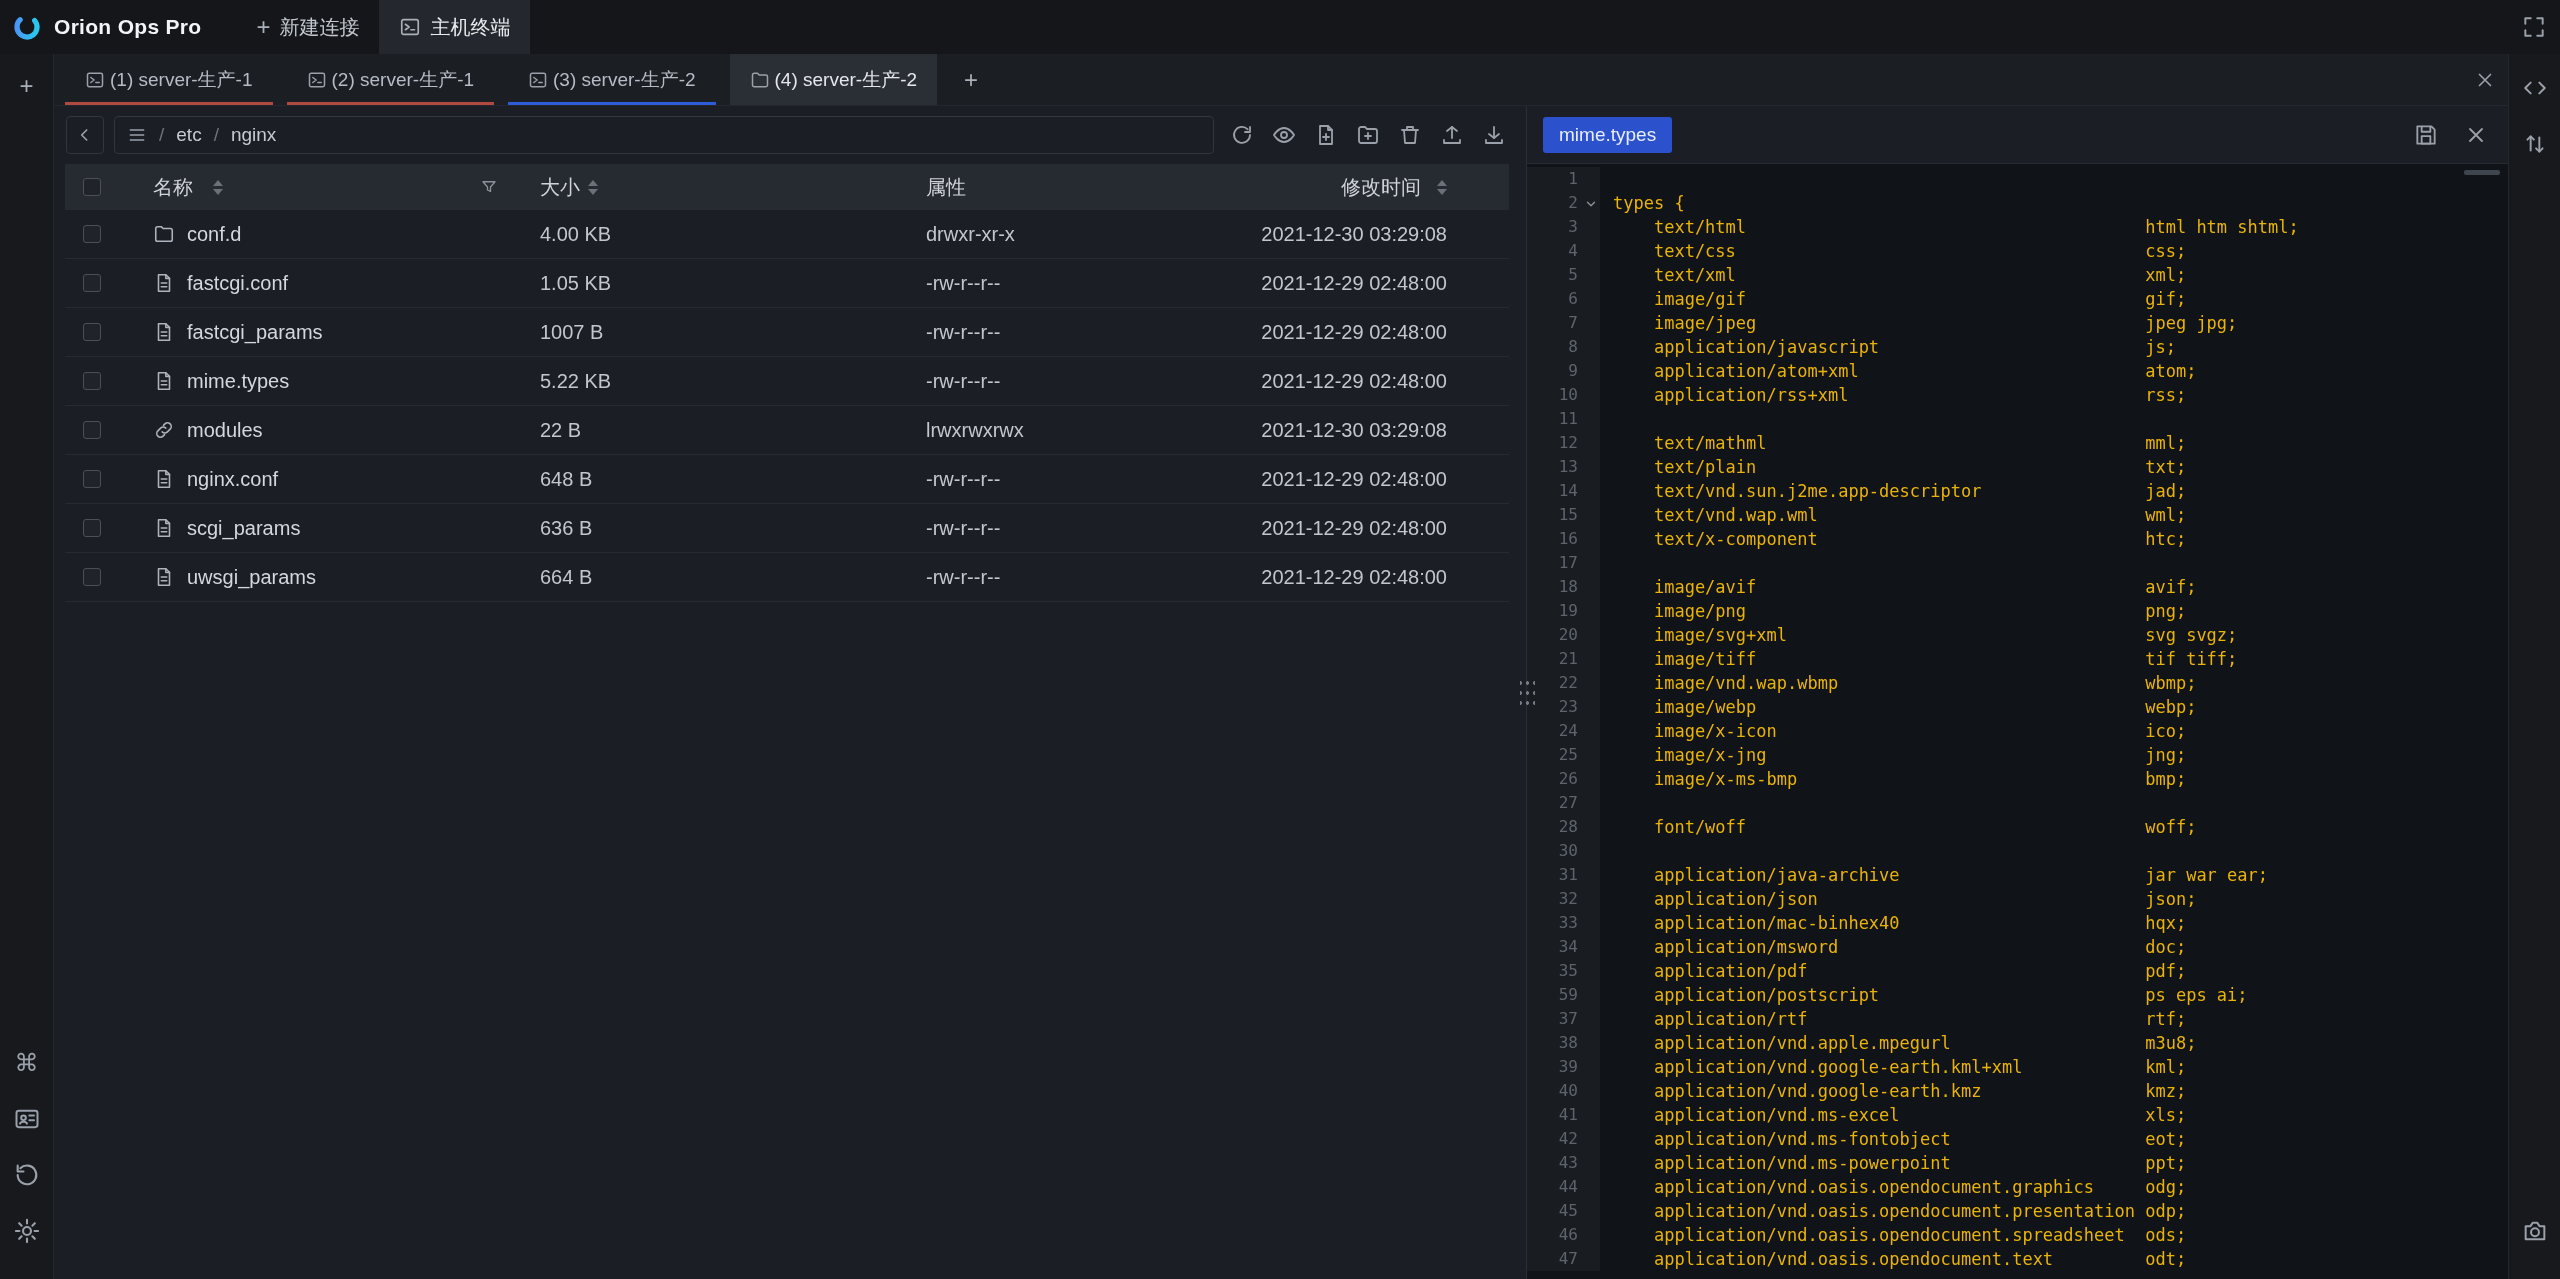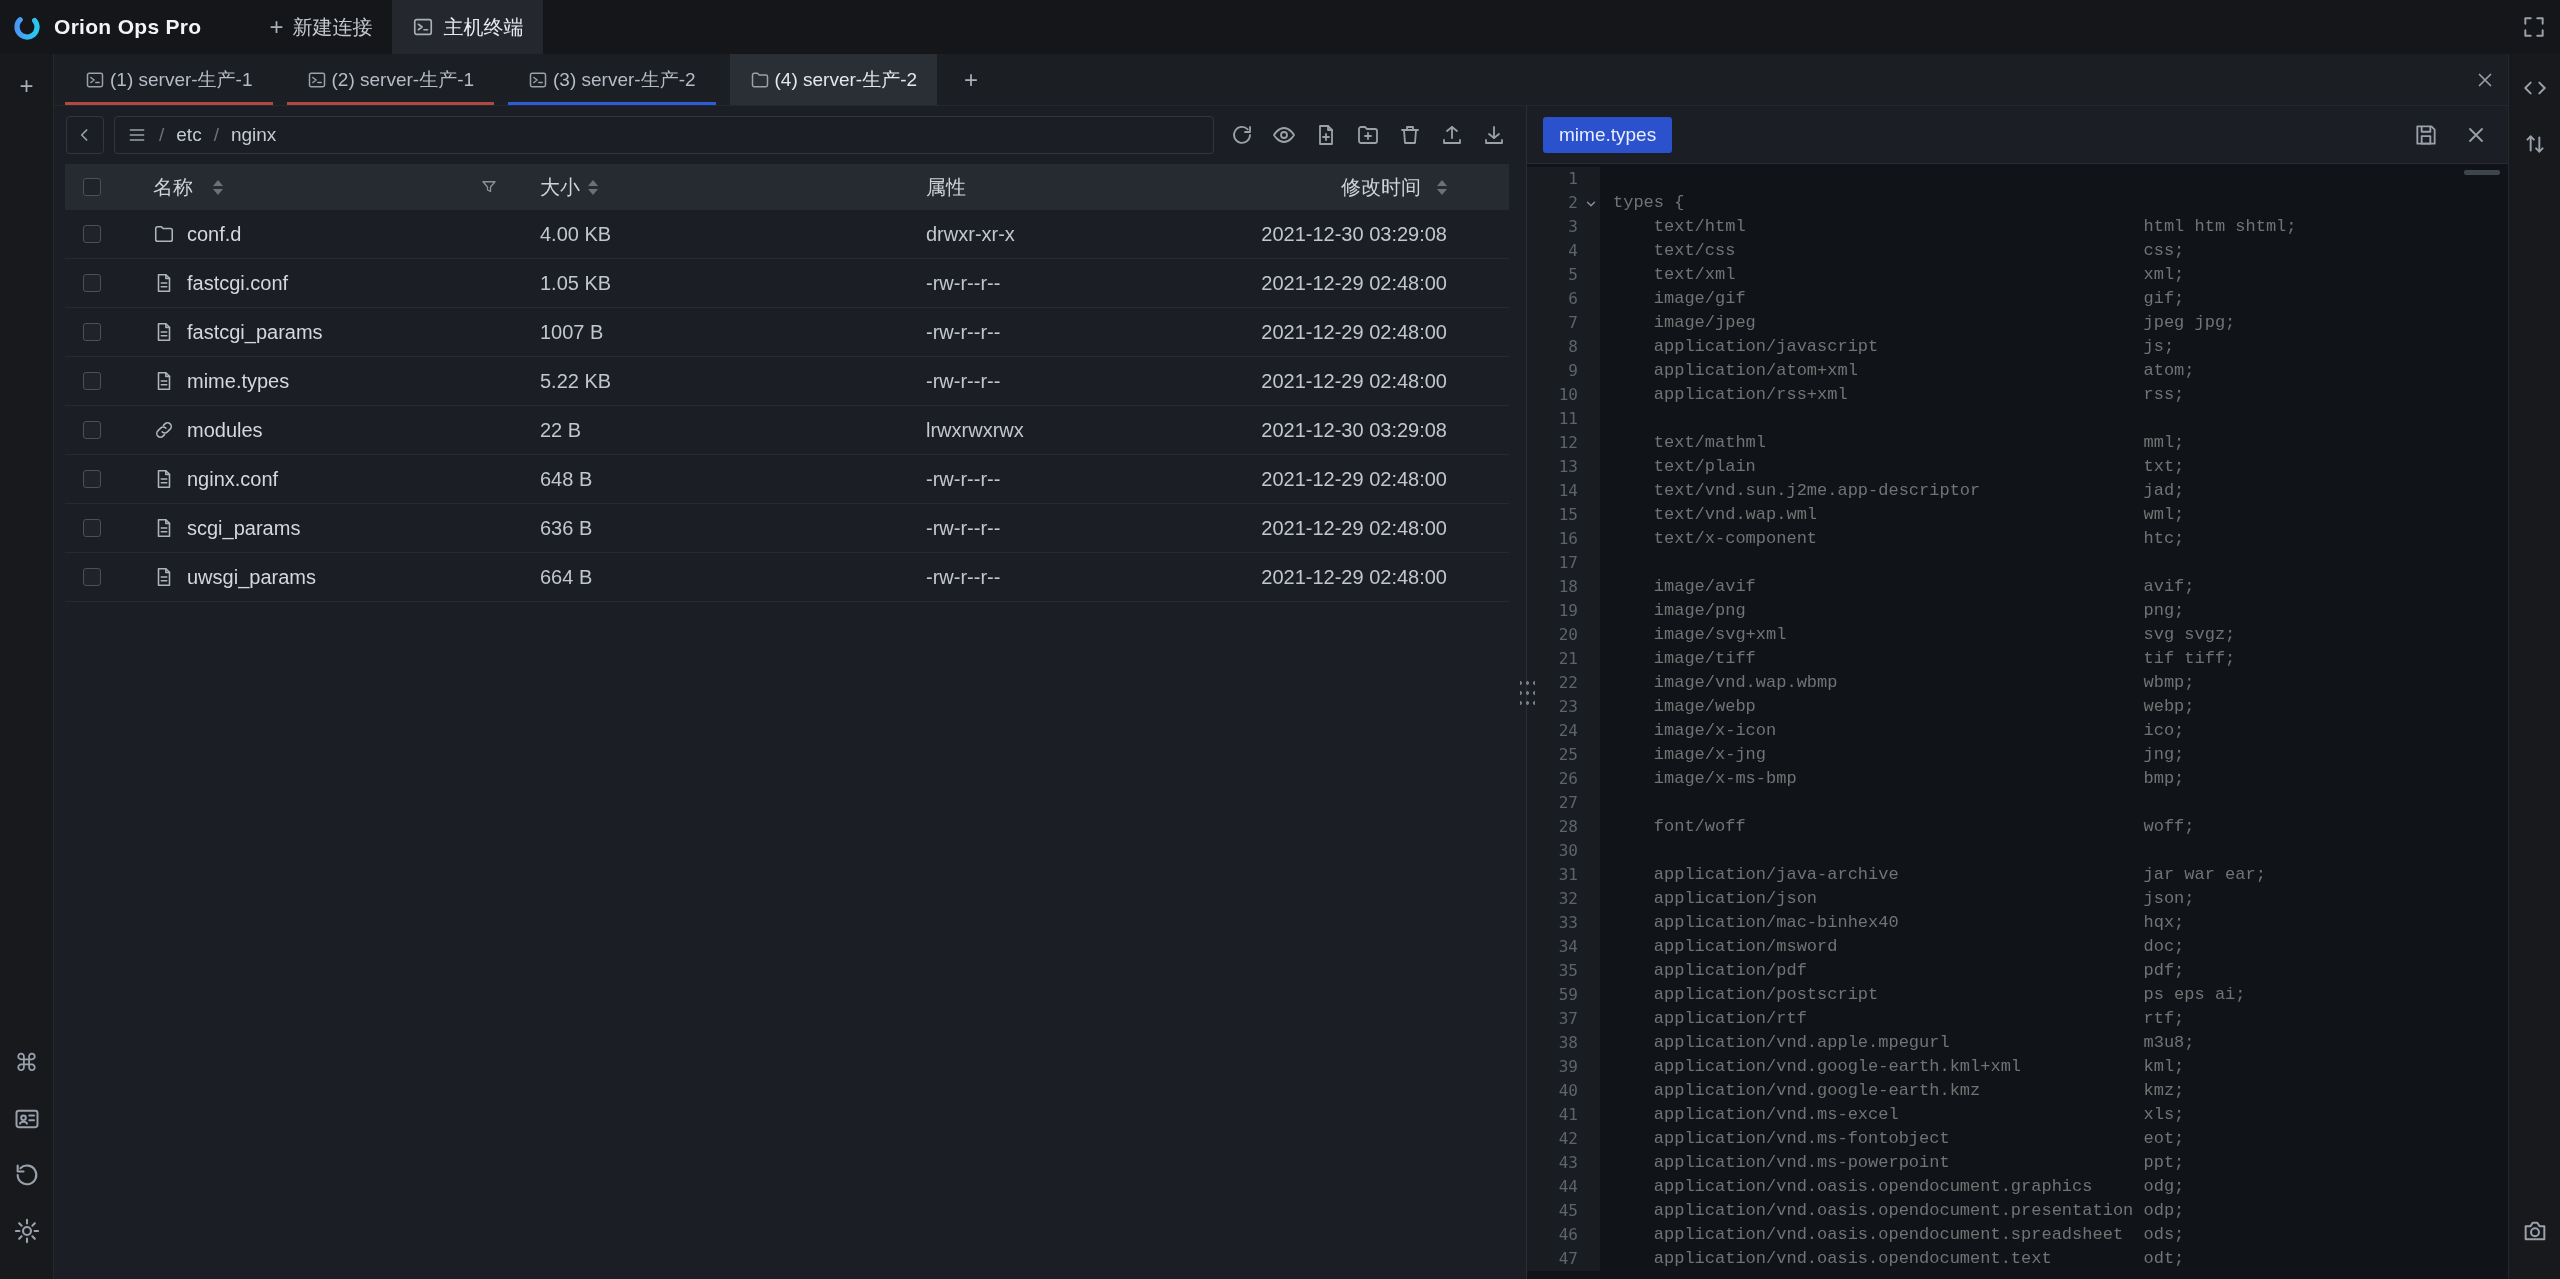--- a/index.html
+++ b/index.html
@@ -3,21 +3,21 @@
 <meta charset="utf-8">
 <style>
   * { margin:0; padding:0; box-sizing:border-box; }
   html,body { width:2560px; height:1279px; overflow:hidden; background:#101318;
               font-family:"Liberation Sans","DejaVu Sans",sans-serif; }
   .app { position:relative; width:2560px; height:1279px; display:flex; flex-direction:column; background:#141619; color:#c6cad2; }
 
   
   .topbar { height:54px; flex:none; display:flex; align-items:stretch; background:#141619; }
   .logo { width:54px; display:flex; align-items:center; justify-content:center; }
-  .appname { display:flex; align-items:center; color:#f2f4f7; font-size:21px; font-weight:bold; margin-right:48px; letter-spacing:.3px; }
+  .appname { display:flex; align-items:center; color:#f2f4f7; font-size:21px; font-weight:bold; margin-right:35px; letter-spacing:.3px; }
   .menu-item { display:flex; align-items:center; gap:9px; padding:0 20px; color:#c3c8d0; font-size:20px; cursor:pointer; }
   .menu-item .mi-ic { display:flex; align-items:center; color:#aab0b9; }
   .menu-item.active { background:#24272d; color:#e8eaee; }
   .topbar .spacer, .tabbar .spacer, .etoolbar .spacer { flex:1; }
   .iconbtn { display:flex; align-items:center; justify-content:center; background:none; border:none; color:#9aa1ab; cursor:pointer; padding:0; }
   .topbar .iconbtn { width:52px; }
   .plus-glyph { font-size:24px; line-height:1; color:#aab0b9; }
 
   
   .below { flex:1; display:flex; min-height:0; }
@@ -81,21 +81,21 @@
   .editor { flex:1; min-width:0; background:#1b1e24; display:flex; flex-direction:column; }
   .etoolbar { height:58px; flex:none; display:flex; align-items:center; padding:0 16px; border-bottom:1px solid #262a31; gap:18px; }
   .chip { background:#2b52cc; color:#e8edff; font-size:19px; padding:7px 16px; border-radius:3px; cursor:pointer; white-space:nowrap; }
   .etoolbar .iconbtn { width:32px; height:32px; }
   .ebody { flex:1; min-height:0; overflow:hidden; position:relative; background:#101318;
            font-family:"DejaVu Sans Mono","Liberation Mono",monospace; font-size:17px; }
   .lines { padding-top:3px; }
   .cl { display:flex; height:24px; line-height:24px; }
   .ln { flex:none; width:73px; background:#191c21; color:#5d646e; text-align:right; padding-right:22px; position:relative; font-size:16px; }
   .fold { position:absolute; right:2px; top:6px; color:#8a9199; display:flex; cursor:pointer; }
-  .codeline { flex:1; padding-left:13px; white-space:pre; color:#737373;font-family:Liberation Mono, monospace; }
+  .codeline { flex:1; padding-left:13px; white-space:pre; color:#eab308; }
   .codeline .t { display:inline-block; min-width:52ch; white-space:pre; }
   .scroll-dash { position:absolute; top:6px; right:8px; width:36px; height:5px; border-radius:2px; background:#3f454d; cursor:pointer; }
 
   svg { display:block; }
 </style>
 </head>
 <body>
 
 <div class="app">
 

